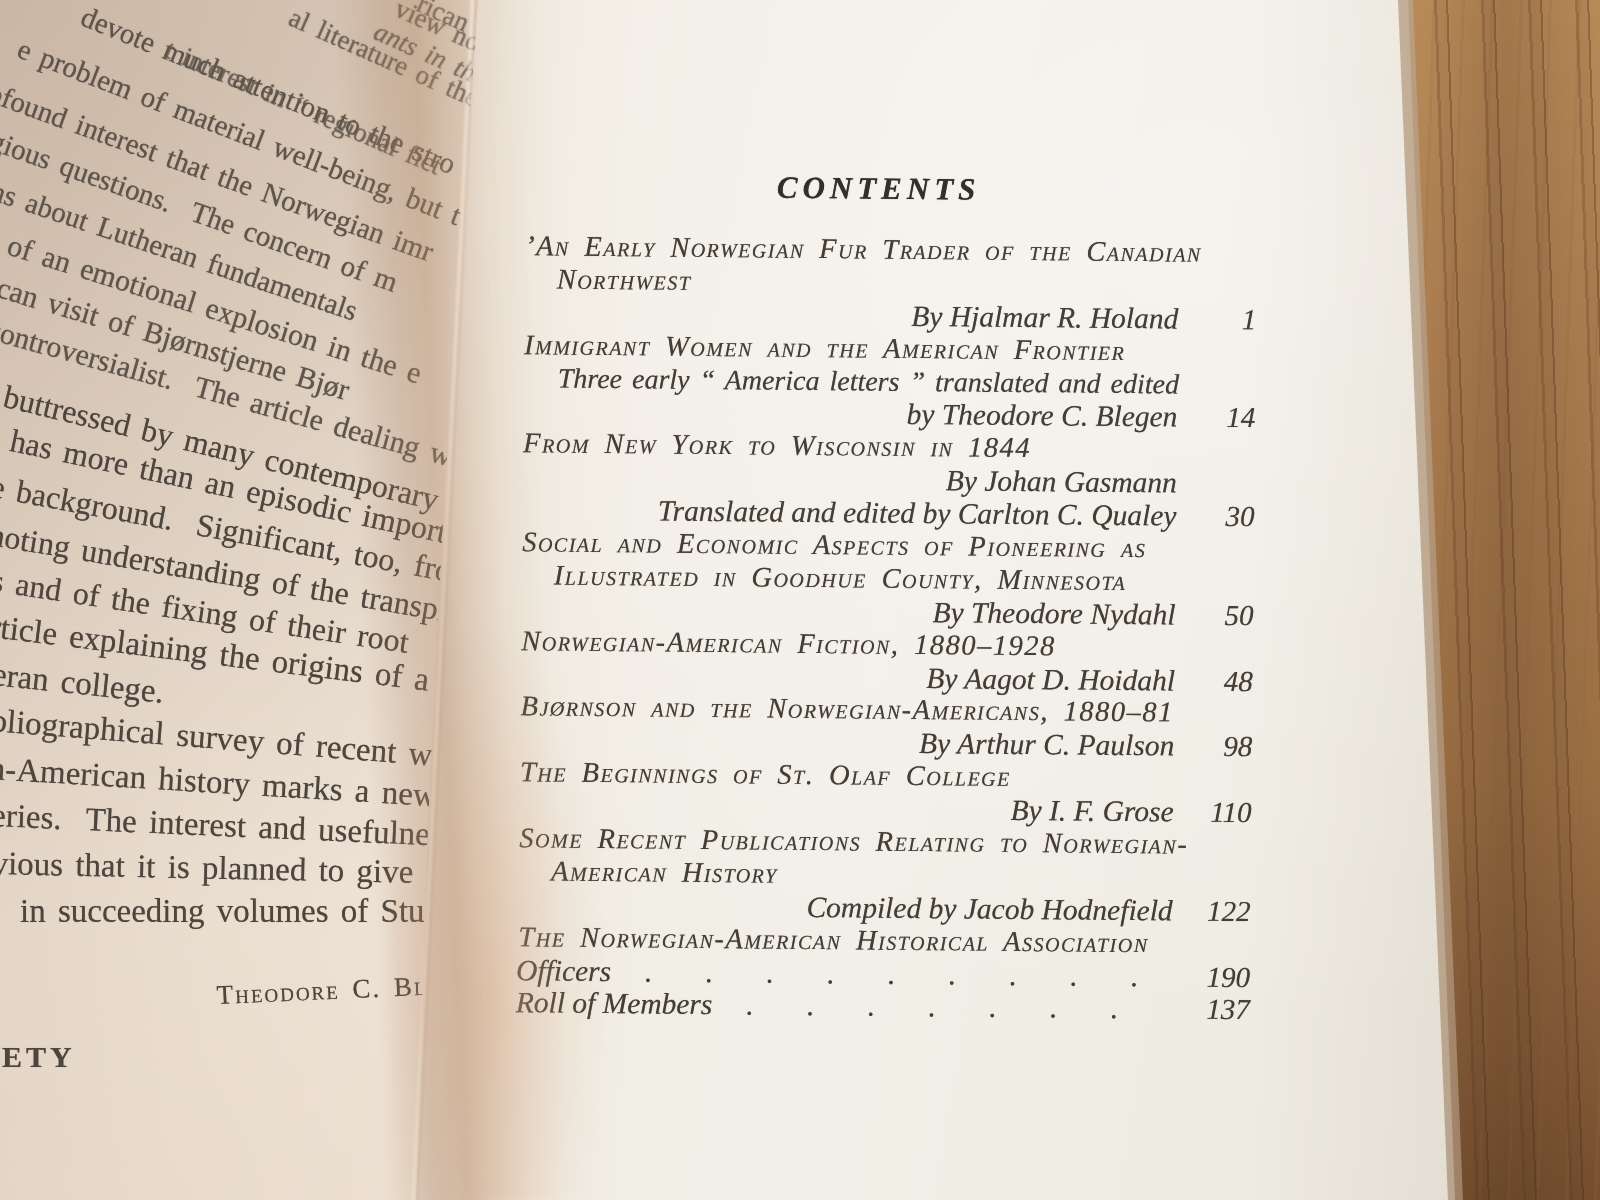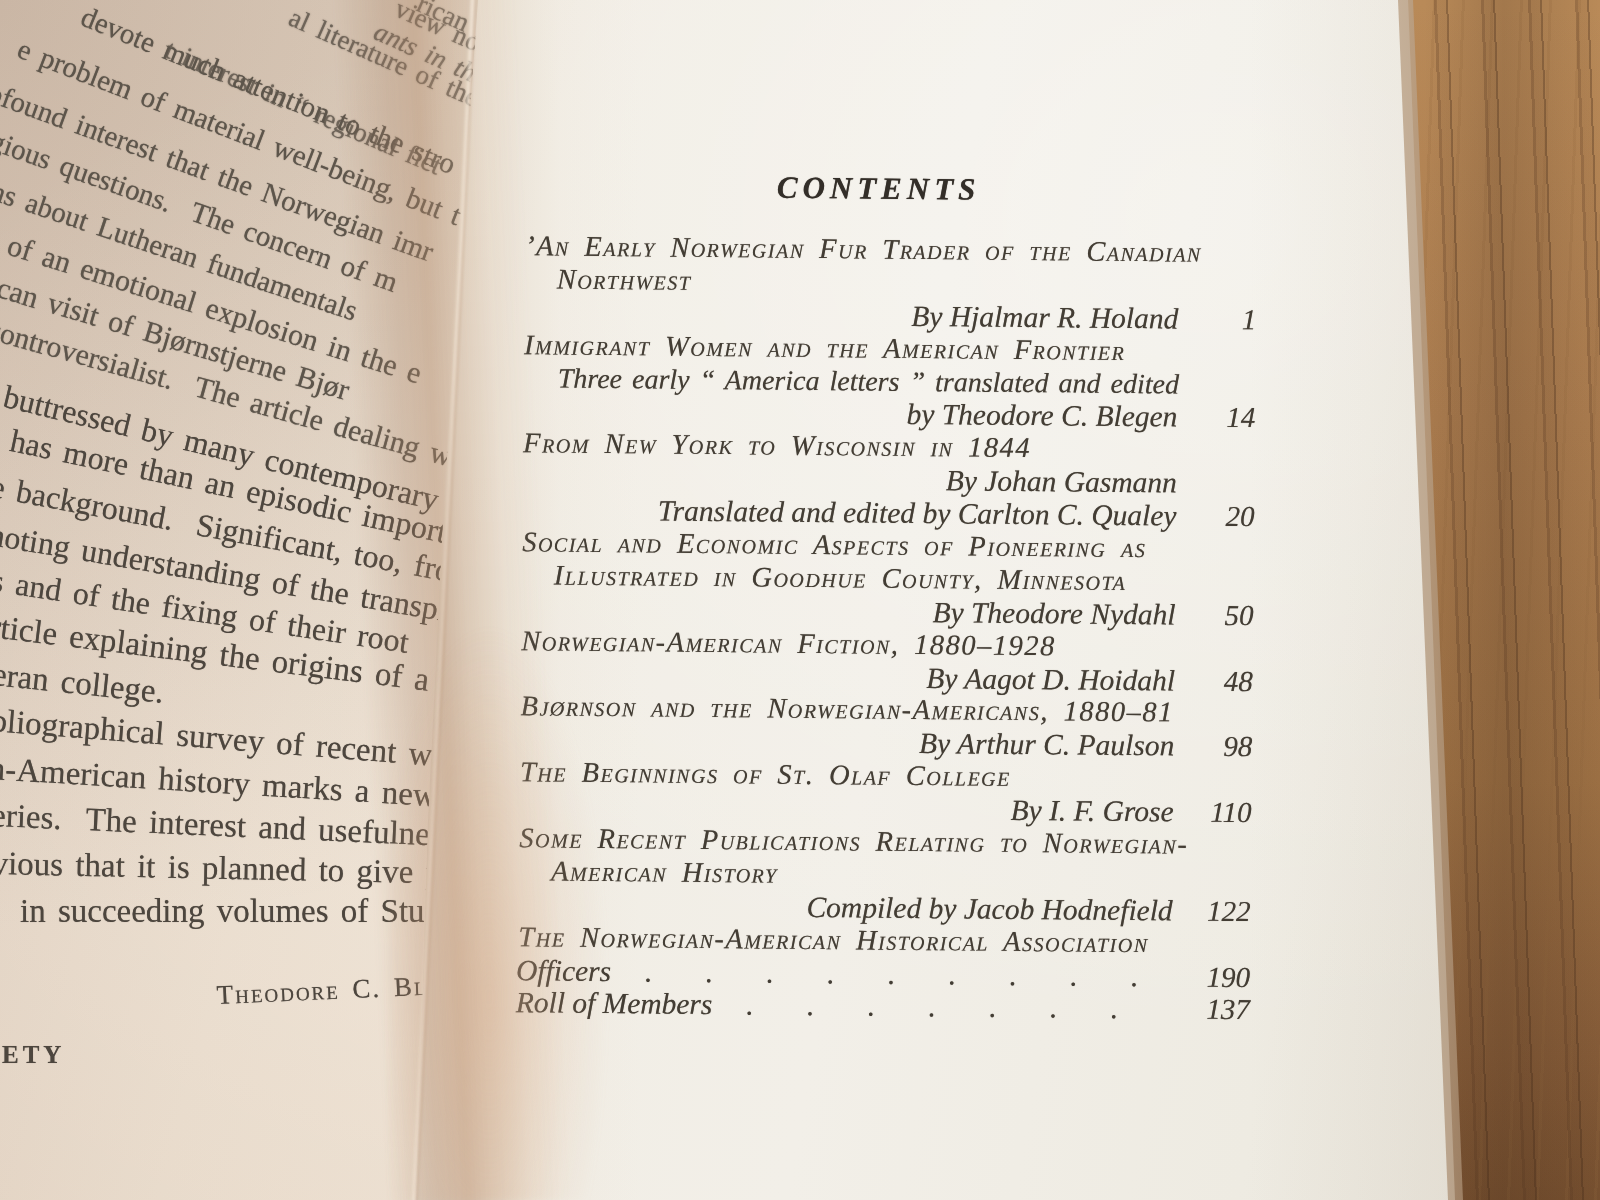--- a/index.html
+++ b/index.html
@@ -109,21 +109,21 @@
           </div>
           <div class="row title"><span>From New York to Wisconsin in 1844</span></div>
           <div class="row byline">
             <span class="sp"></span>
             <span>By Johan Gasmann</span>
             <span class="num"></span>
           </div>
           <div class="row byline">
             <span class="sp"></span>
             <span>Translated and edited by Carlton C. Qualey</span>
-            <span class="num">20</span>
+            <span class="num">30</span>
           </div>
           <div class="row title"><span>Social and Economic Aspects of Pioneering as</span></div>
           <div class="row title2"><span>Illustrated in Goodhue County, Minnesota</span></div>
           <div class="row byline">
             <span class="sp"></span>
             <span>By Theodore Nydahl</span>
             <span class="num">50</span>
           </div>
           <div class="row title"><span>Norwegian-American Fiction, 1880–1928</span></div>
           <div class="row byline">
@@ -186,21 +186,21 @@
         <span class="lp-line lo" style="left: -8px; top: 518px; font-size: 32px; transform: rotate(9.5deg);">noting understanding of the transpla</span>
         <span class="lp-line lo" style="left: -6px; top: 564px; font-size: 32px; transform: rotate(8.5deg);">s and of the fixing of their root</span>
         <span class="lp-line lo" style="left: -8px; top: 610px; font-size: 33px; transform: rotate(7deg);">rticle explaining the origins of a N</span>
         <span class="lp-line lo" style="left: -6px; top: 658px; font-size: 33px; transform: rotate(6deg);">eran college.</span>
         <span class="lp-line lo" style="left: -8px; top: 704px; font-size: 33px; transform: rotate(4.5deg);">bliographical survey of recent writ</span>
         <span class="lp-line lo" style="left: -10px; top: 752px; font-size: 33px; transform: rotate(3.5deg);">n-American history marks a new</span>
         <span class="lp-line lo" style="left: -8px; top: 799px; font-size: 33px; transform: rotate(2.5deg);">eries.  The interest and usefulne</span>
         <span class="lp-line lo" style="left: -8px; top: 847px; font-size: 33px; transform: rotate(1.2deg);">vious that it is planned to give p</span>
         <span class="lp-line lo" style="left: 20px; top: 895px; font-size: 33px; transform: rotate(0deg);">in succeeding volumes of Stu</span>
         <span class="lp-line lo sc" style="left: 216px; top: 982px; font-size: 27px; transform: rotate(-2.5deg);">Theodore C. Ble</span>
-        <span class="lp-line lo caps" style="left: 2px; top: 1042px; font-size: 25px; transform: rotate(0deg);">ETY</span>
+        <span class="lp-line lo caps" style="left: 2px; top: 1042px; font-size: 30px; transform: rotate(0deg);">ETY</span>
       </div>
   </div>
 
   <div class="left-edge-highlight"></div>
   <div class="fore-edge"></div>
   <div class="gutter-shadow"></div>
   <div class="gutter-warm"></div>
 </div>
 
 </body></html>

